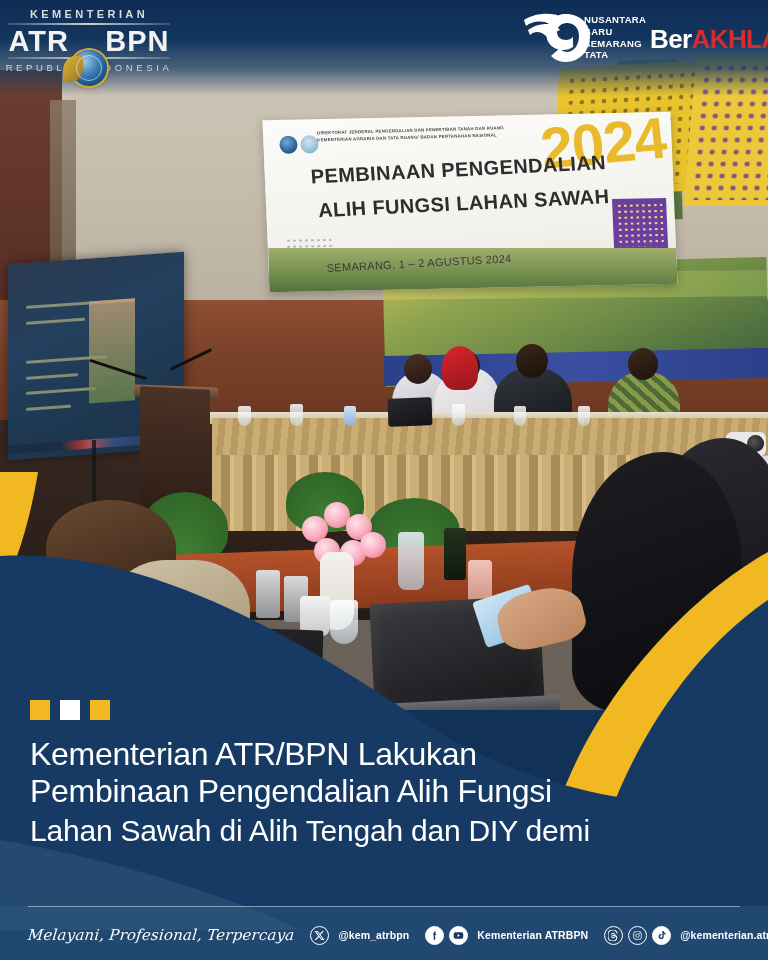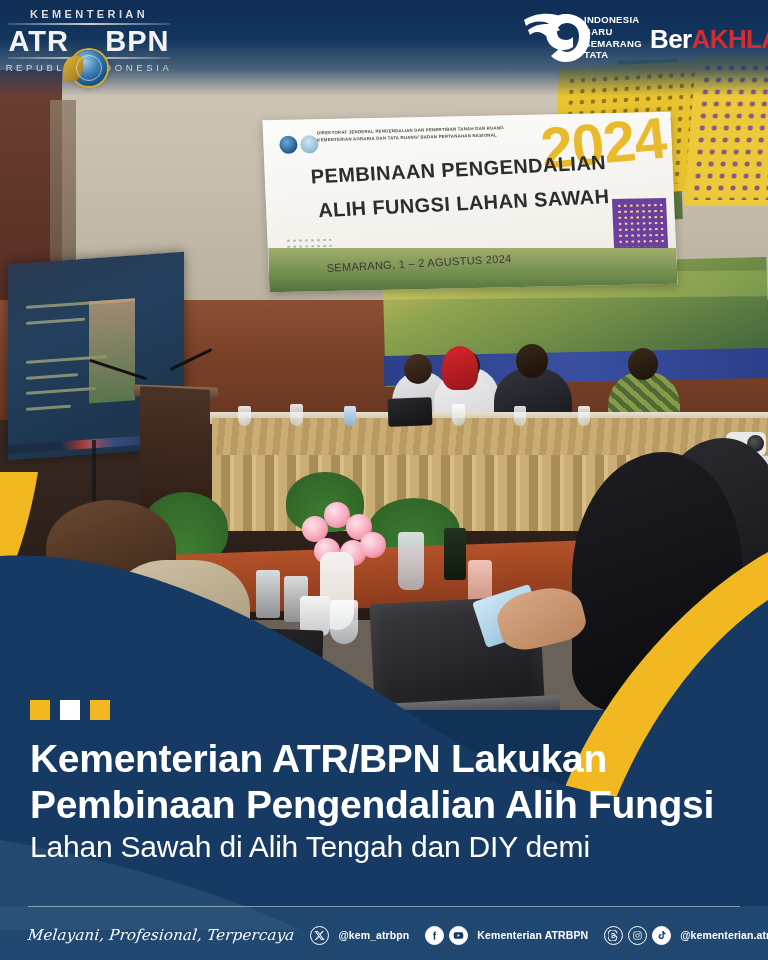--- a/index.html
+++ b/index.html
@@ -190,21 +190,21 @@
   .bottom{ position:absolute; left:0; top:0; width:768px; height:960px; pointer-events:none;}
   .bottom svg{ position:absolute; left:0; top:0;}
 
   
   .squares{ position:absolute; left:30px; top:700px; display:flex; gap:10px; z-index:5;}
   .sq{ width:20px; height:20px;}
   .sq.y{ background:#F2B822;}
   .sq.w{ background:#ffffff;}
 
   .headline{ position:absolute; left:30px; top:736px; width:700px; z-index:5; color:#fff;}
-  .hl-bold{ font-size:39px; font-weight:bold; line-height:1.17; letter-spacing:-.3px;}
+  .hl-bold{ font-size:32px; font-weight:normal; line-height:1.17; letter-spacing:-.3px;}
   .hl-light{ font-size:30px; font-weight:normal; line-height:1.2; letter-spacing:-.2px; margin-top:2px;}
 
   .divider{ position:absolute; left:28px; top:906px; width:712px; height:1px;
     background:rgba(255,255,255,.45); z-index:5;}
 
   .footer{ position:absolute; left:28px; top:918px; width:712px; height:34px;
     display:flex; align-items:center; z-index:5; color:#fff;}
   .tagline{ font-family:"DejaVu Serif", serif; font-style:italic; font-size:15px;
     letter-spacing:.2px; white-space:nowrap; transform:skewX(-6deg);}
   .sgroup{ display:flex; align-items:center; gap:5px; margin-left:16px;}
@@ -360,21 +360,21 @@
     </div>
 
     <div class="logo-79">
       <svg viewBox="0 0 72 56">
         <path d="M4,10 C16,2 34,2 44,8 L30,14 C22,10 12,11 6,16 Z" fill="#fff"></path>
         <path d="M8,20 C18,12 34,12 40,20 L26,26 C21,21 14,21 10,25 Z" fill="#fff"></path>
         <path d="M46,4 C60,4 70,14 70,26 C70,40 60,52 46,52 C40,52 35,50 31,46 L40,38 C42,41 44,42 47,42 C54,42 59,35 59,26 C59,18 54,13 47,13 C41,13 37,17 37,22 C37,27 41,30 46,30 C49,30 51,29 53,27 L53,37 C50,39 47,40 43,40 C33,40 26,33 26,23 C26,12 35,4 46,4 Z" fill="#fff"></path>
       </svg>
     </div>
     <div class="hut-text">
-      <div>INDONESIA</div>
+      <div>NUSANTARA</div>
       <div>BARU</div>
       <div>SEMARANG</div>
       <div>TATA</div>
     </div>
 
     <div class="berakhlak">
       <span>Ber</span><span class="r">AKHLAK</span>
       
     </div>
   </div>

